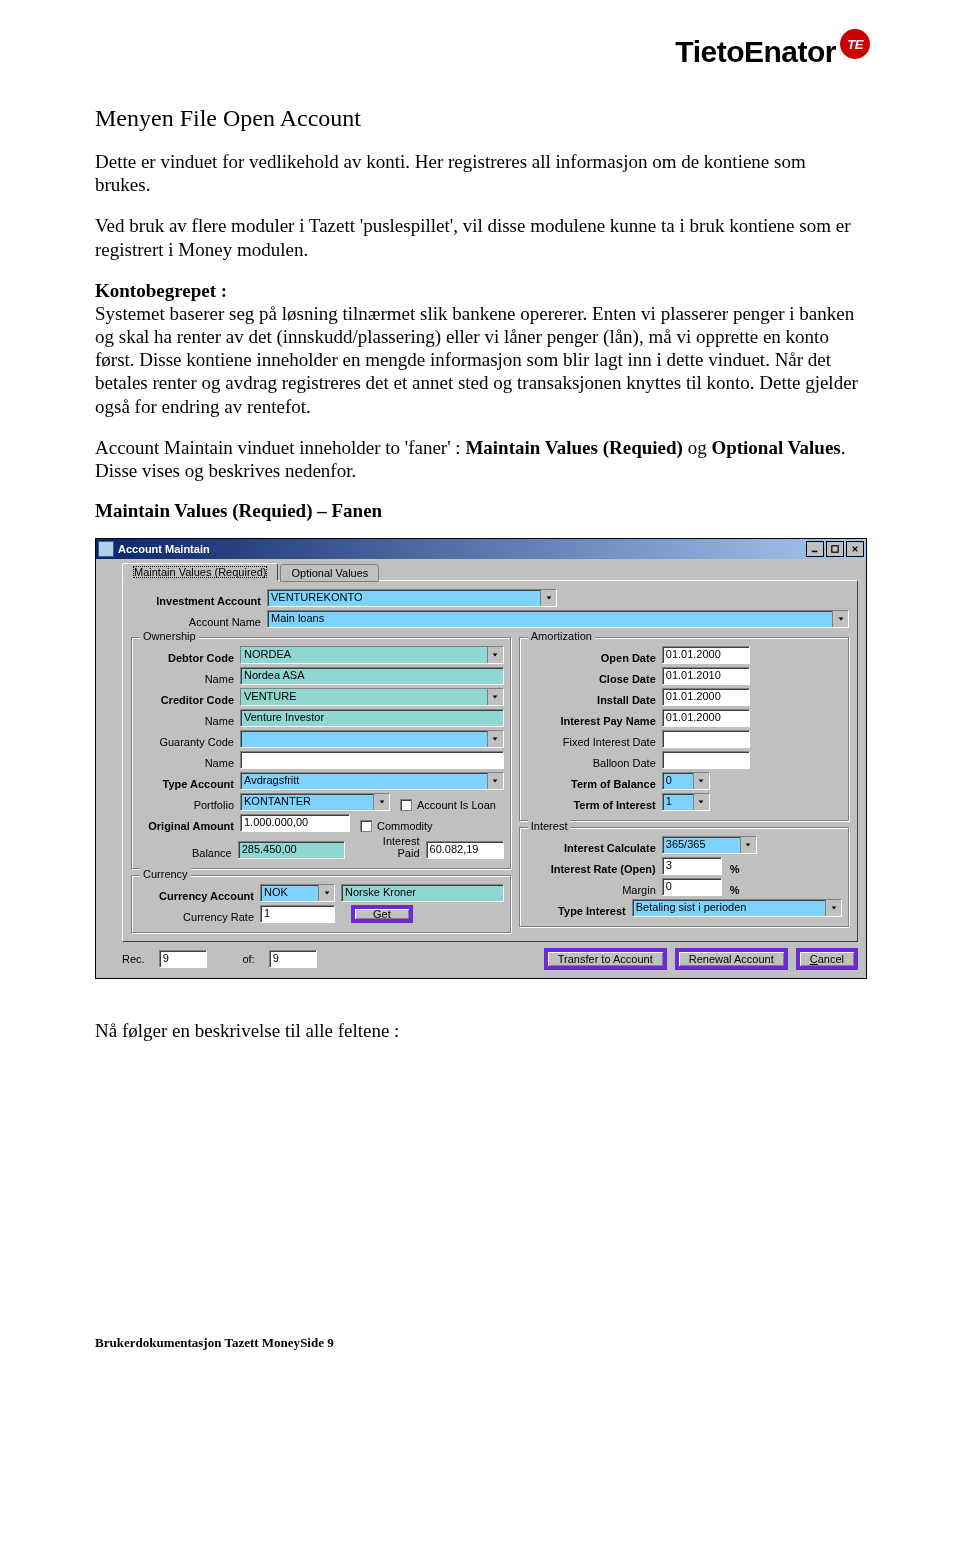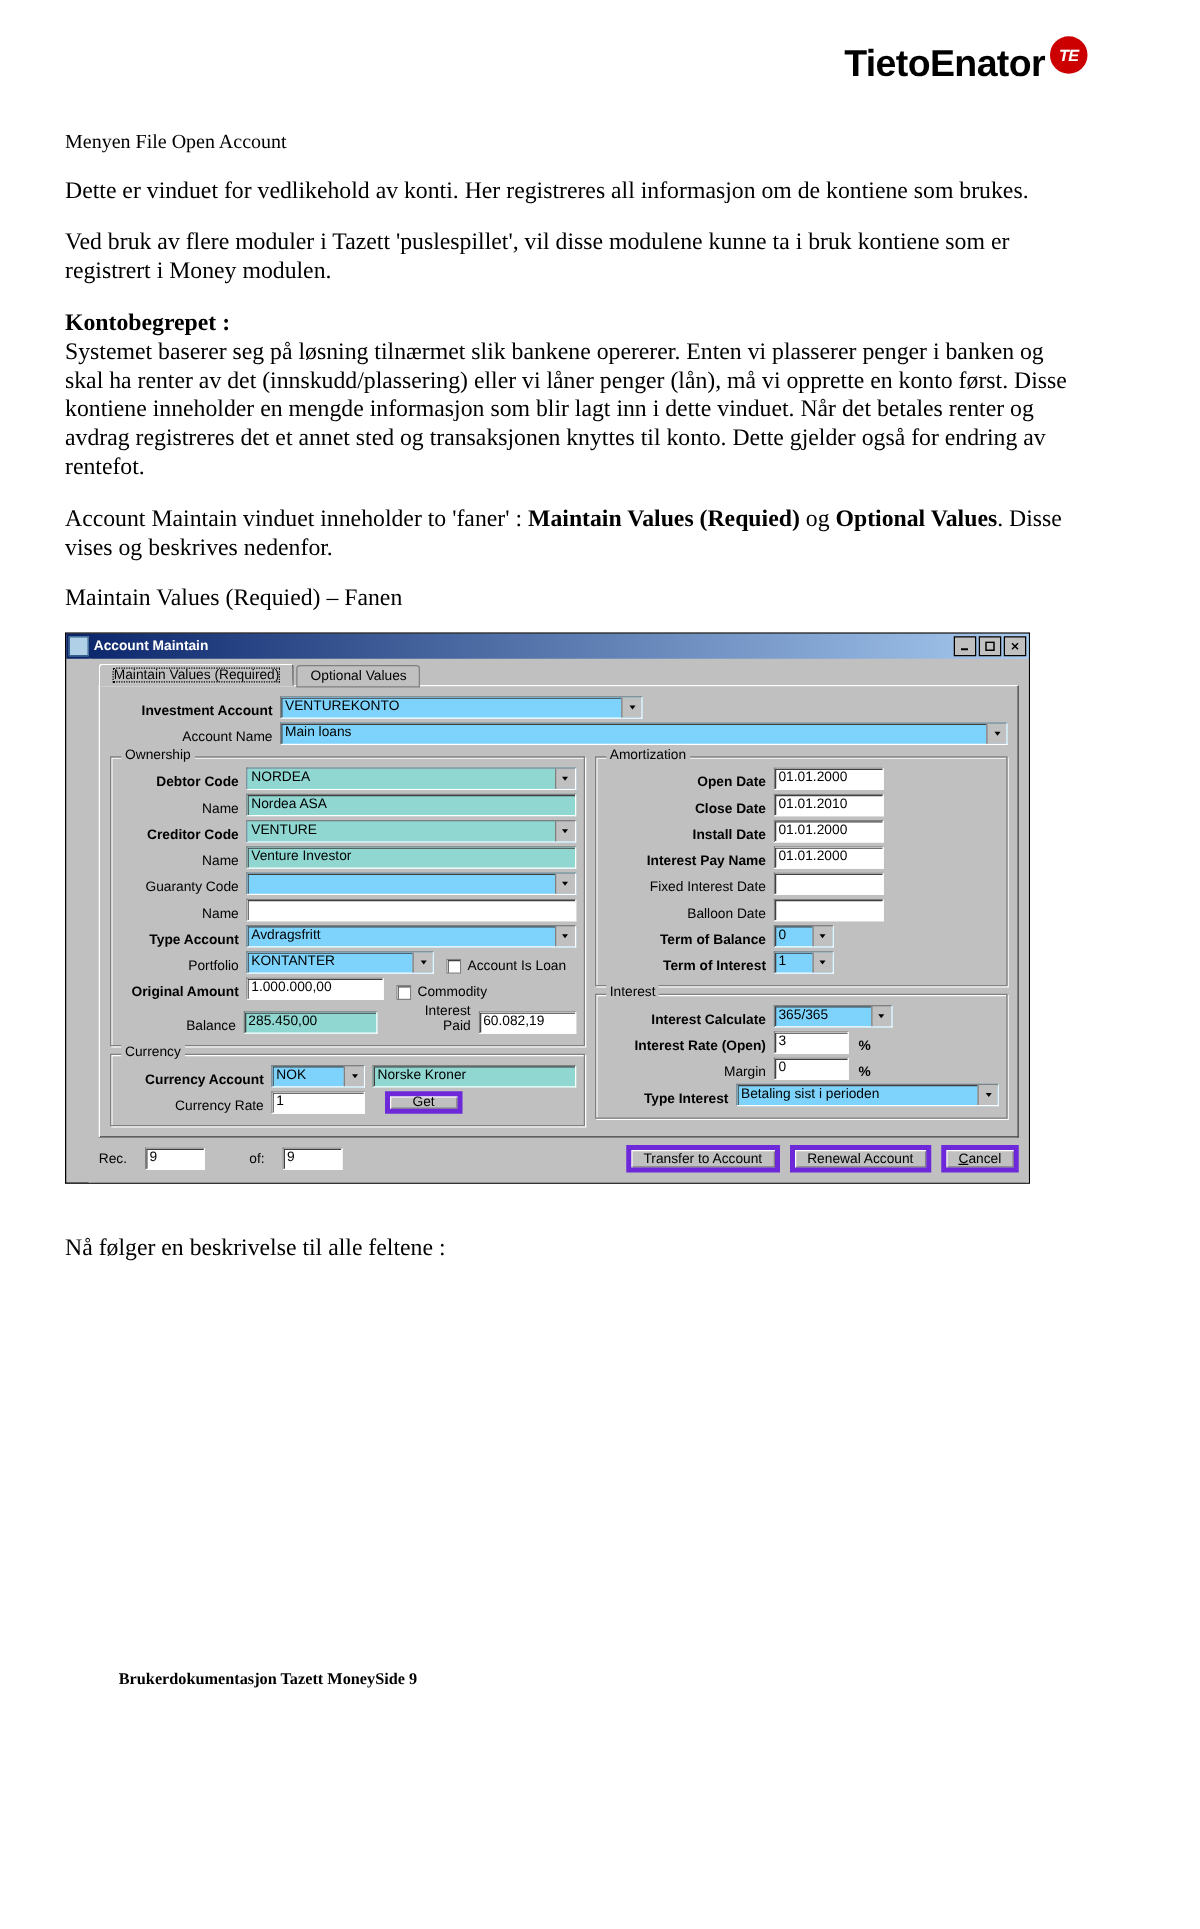--- a/index.html
+++ b/index.html
@@ -7,21 +7,21 @@
     padding: 0;
     background: #fff;
     font-family: "Times New Roman", Times, serif;
     color: #000;
     width: 960px;
   }
   .page {
     position: relative;
     width: 960px;
     height: 1401px;
-    padding: 55px 95px 40px 52px;
+    padding: 55px 95px 40px 95px;
     box-sizing: border-box;
   }
   .brand {
     position: absolute;
     top: 35px;
     right: 90px;
     font-family: Arial, Helvetica, sans-serif;
     font-weight: 700;
     font-size: 30px;
     letter-spacing: -0.5px;
@@ -37,33 +37,33 @@
     border-radius: 50%;
     background: #c00;
     color: #fff;
     font-size: 13px;
     font-weight: 700;
     margin-left: 4px;
     transform: translateY(-6px);
     font-style: italic;
   }
   h1.doc-title {
-    font-size: 16px;
+    font-size: 24px;
     margin: 50px 0 18px 0;
     font-weight: 400;
   }
   p.body {
     font-size: 19px;
     line-height: 1.22;
     margin: 0 0 18px 0;
   }
   p.body b, span.bold { font-weight: 700; }
   h2.sub {
     font-size: 19px;
-    font-weight: 400;
+    font-weight: 700;
     margin: 4px 0 16px 0;
   }
 
   
   .win {
     width: 770px;
     border: 1px solid #000;
     background: #c0c0c0;
     font-family: Tahoma, "MS Sans Serif", Arial, sans-serif;
     font-size: 11px;

